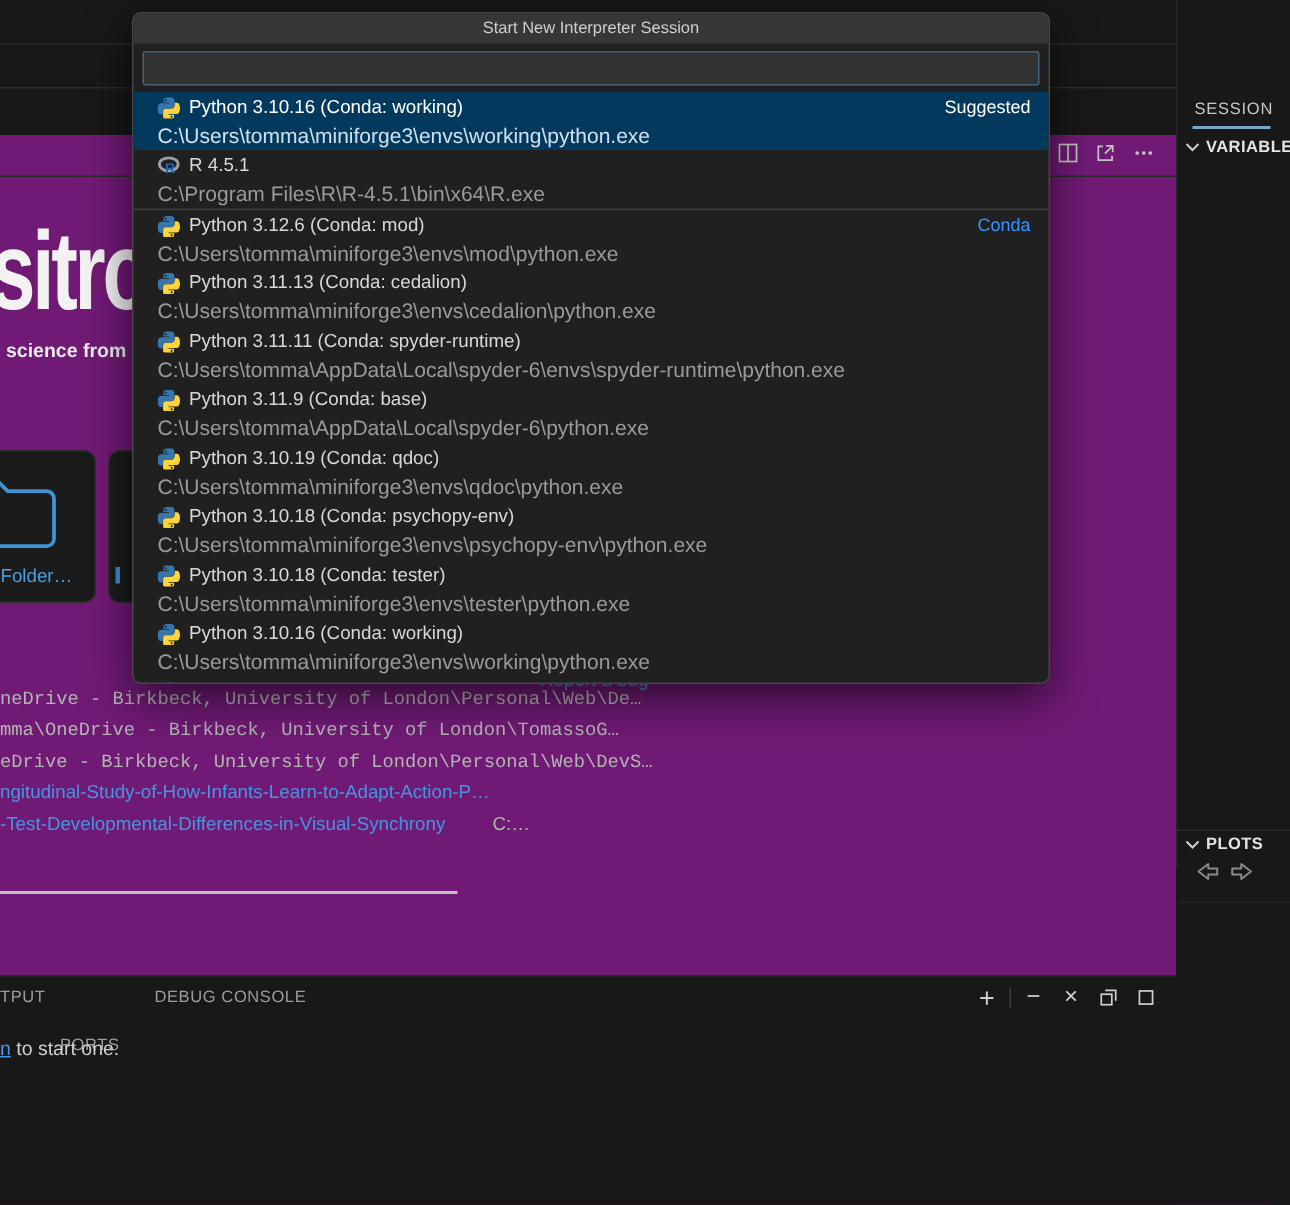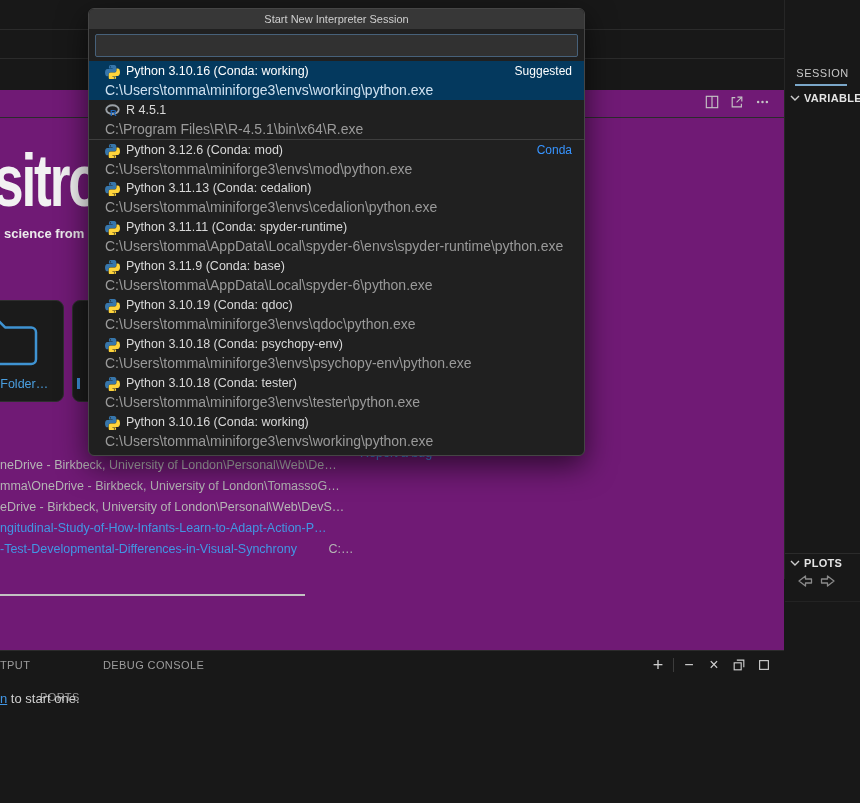--- a/index.html
+++ b/index.html
@@ -17,25 +17,25 @@
   .start-card{position:absolute;top:210px;height:100px;background:#1b1b1b;border:1px solid #2e2e2e;border-radius:8px;}
   #card-new-folder{left:-28px;width:90px;}
   #card-second{left:72px;width:130px;}
   #card-new-folder .card-label{position:absolute;left:0;right:0;bottom:10px;text-align:center;
     color:#4a9fe0;font-size:12.5px;white-space:nowrap;}
   #folder-ic{position:absolute;left:6px;top:12px;}
   #card-second-label{position:absolute;left:4px;bottom:12px;width:3px;height:11px;background:#3b8fd6;}
   .recent-row{position:absolute;left:0;font-size:12.5px;white-space:nowrap;}
   .recent-row .rlink{color:#4296e4;}
   .recent-row .rpath{color:#b4b4b4;margin-left:28px;}
-  .recent-row .rpath:first-child{margin-left:0;}
+  .recent-row .rpath:first-child{margin-left:0;font-family:Liberation Mono, monospace;}
   #welcome-divider{position:absolute;left:0;top:504px;width:305px;height:2px;background:#c2c2c2;}
   #report-bug{position:absolute;left:360px;top:356px;font-size:12.5px;color:#4296e4;}
   
-  #quickpick{position:absolute;left:88px;top:8px;width:497px;height:448px;background:#202020;
+  #quickpick{position:absolute;left:88px;top:8px;width:612px;height:448px;background:#202020;
     border:1px solid #454545;border-radius:6px;box-shadow:0 10px 30px rgba(0,0,0,.6);
     z-index:10;overflow:hidden;box-sizing:border-box;}
   #qp-title{height:20px;background:#373737;border-radius:5px 5px 0 0;display:flex;align-items:center;
     justify-content:center;font-size:11px;color:#cfcfcf;}
   #qp-inputwrap{padding:5px 6px 4px 6px;}
   #qp-input{width:100%;height:23px;box-sizing:border-box;background:#313131;border:1px solid #47617a;
     border-radius:2px;color:#e8e8e8;font-size:12px;padding:0 6px;outline:none;font-family:"Liberation Sans",sans-serif;}
   #qp-list{position:relative;}
   .qp-item{height:39px;box-sizing:border-box;padding-top:3px;cursor:pointer;}
   .qp-item.separated{border-top:1px solid #3e3e3e;}

